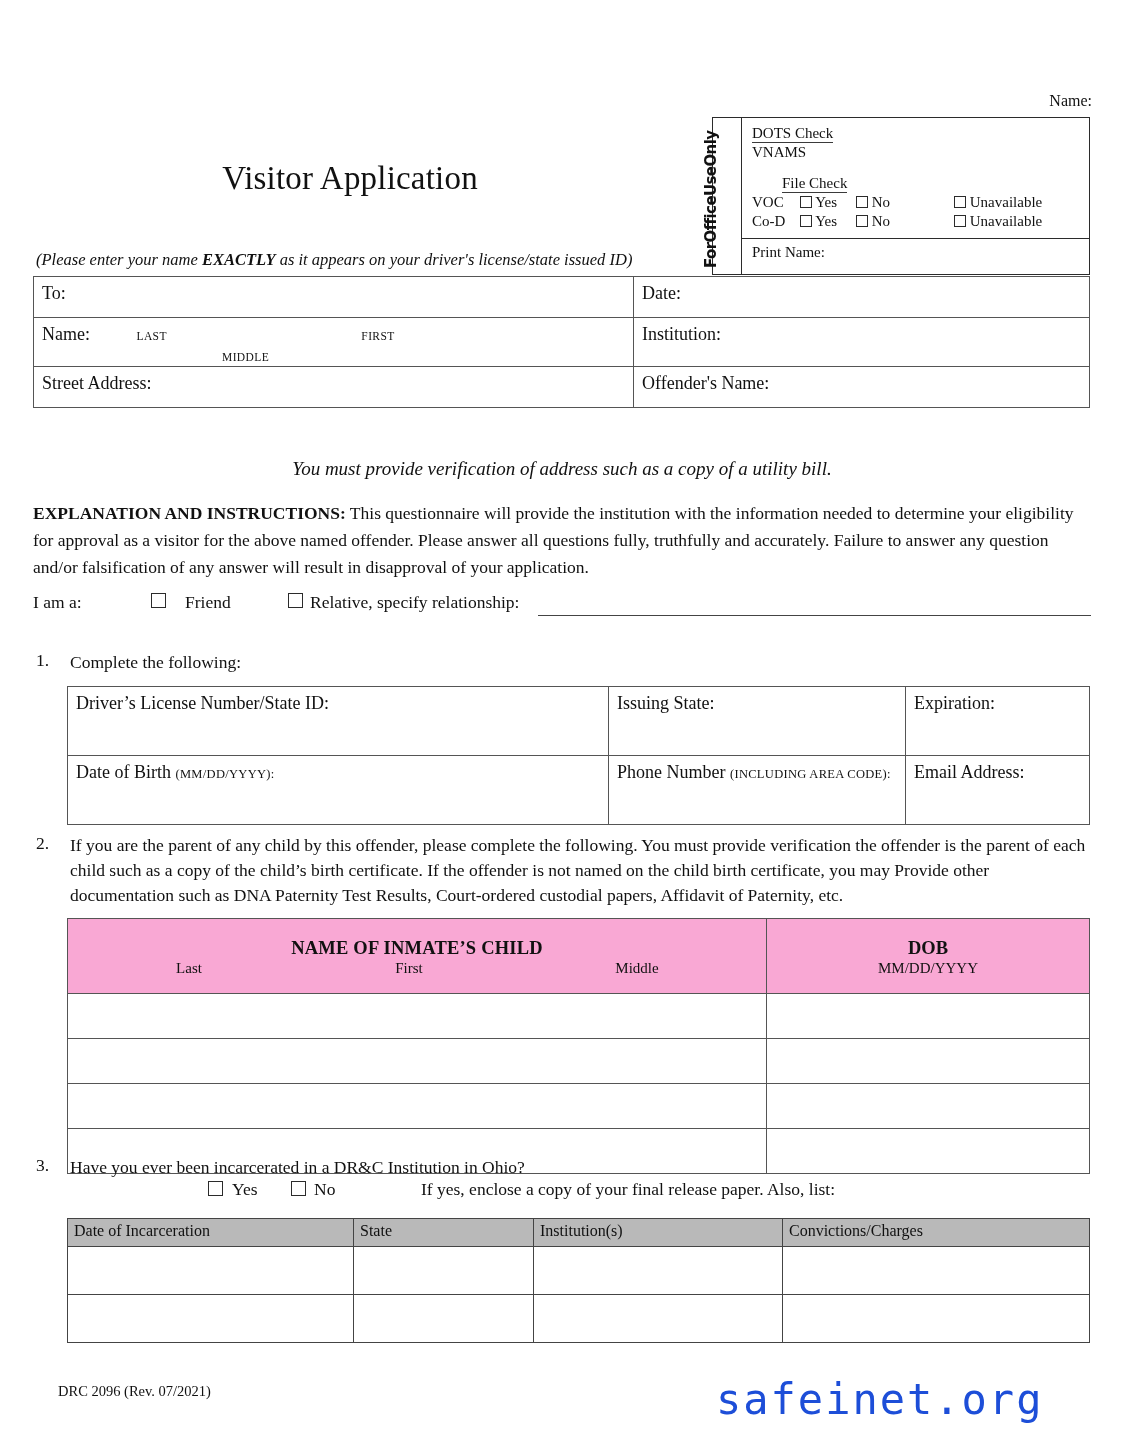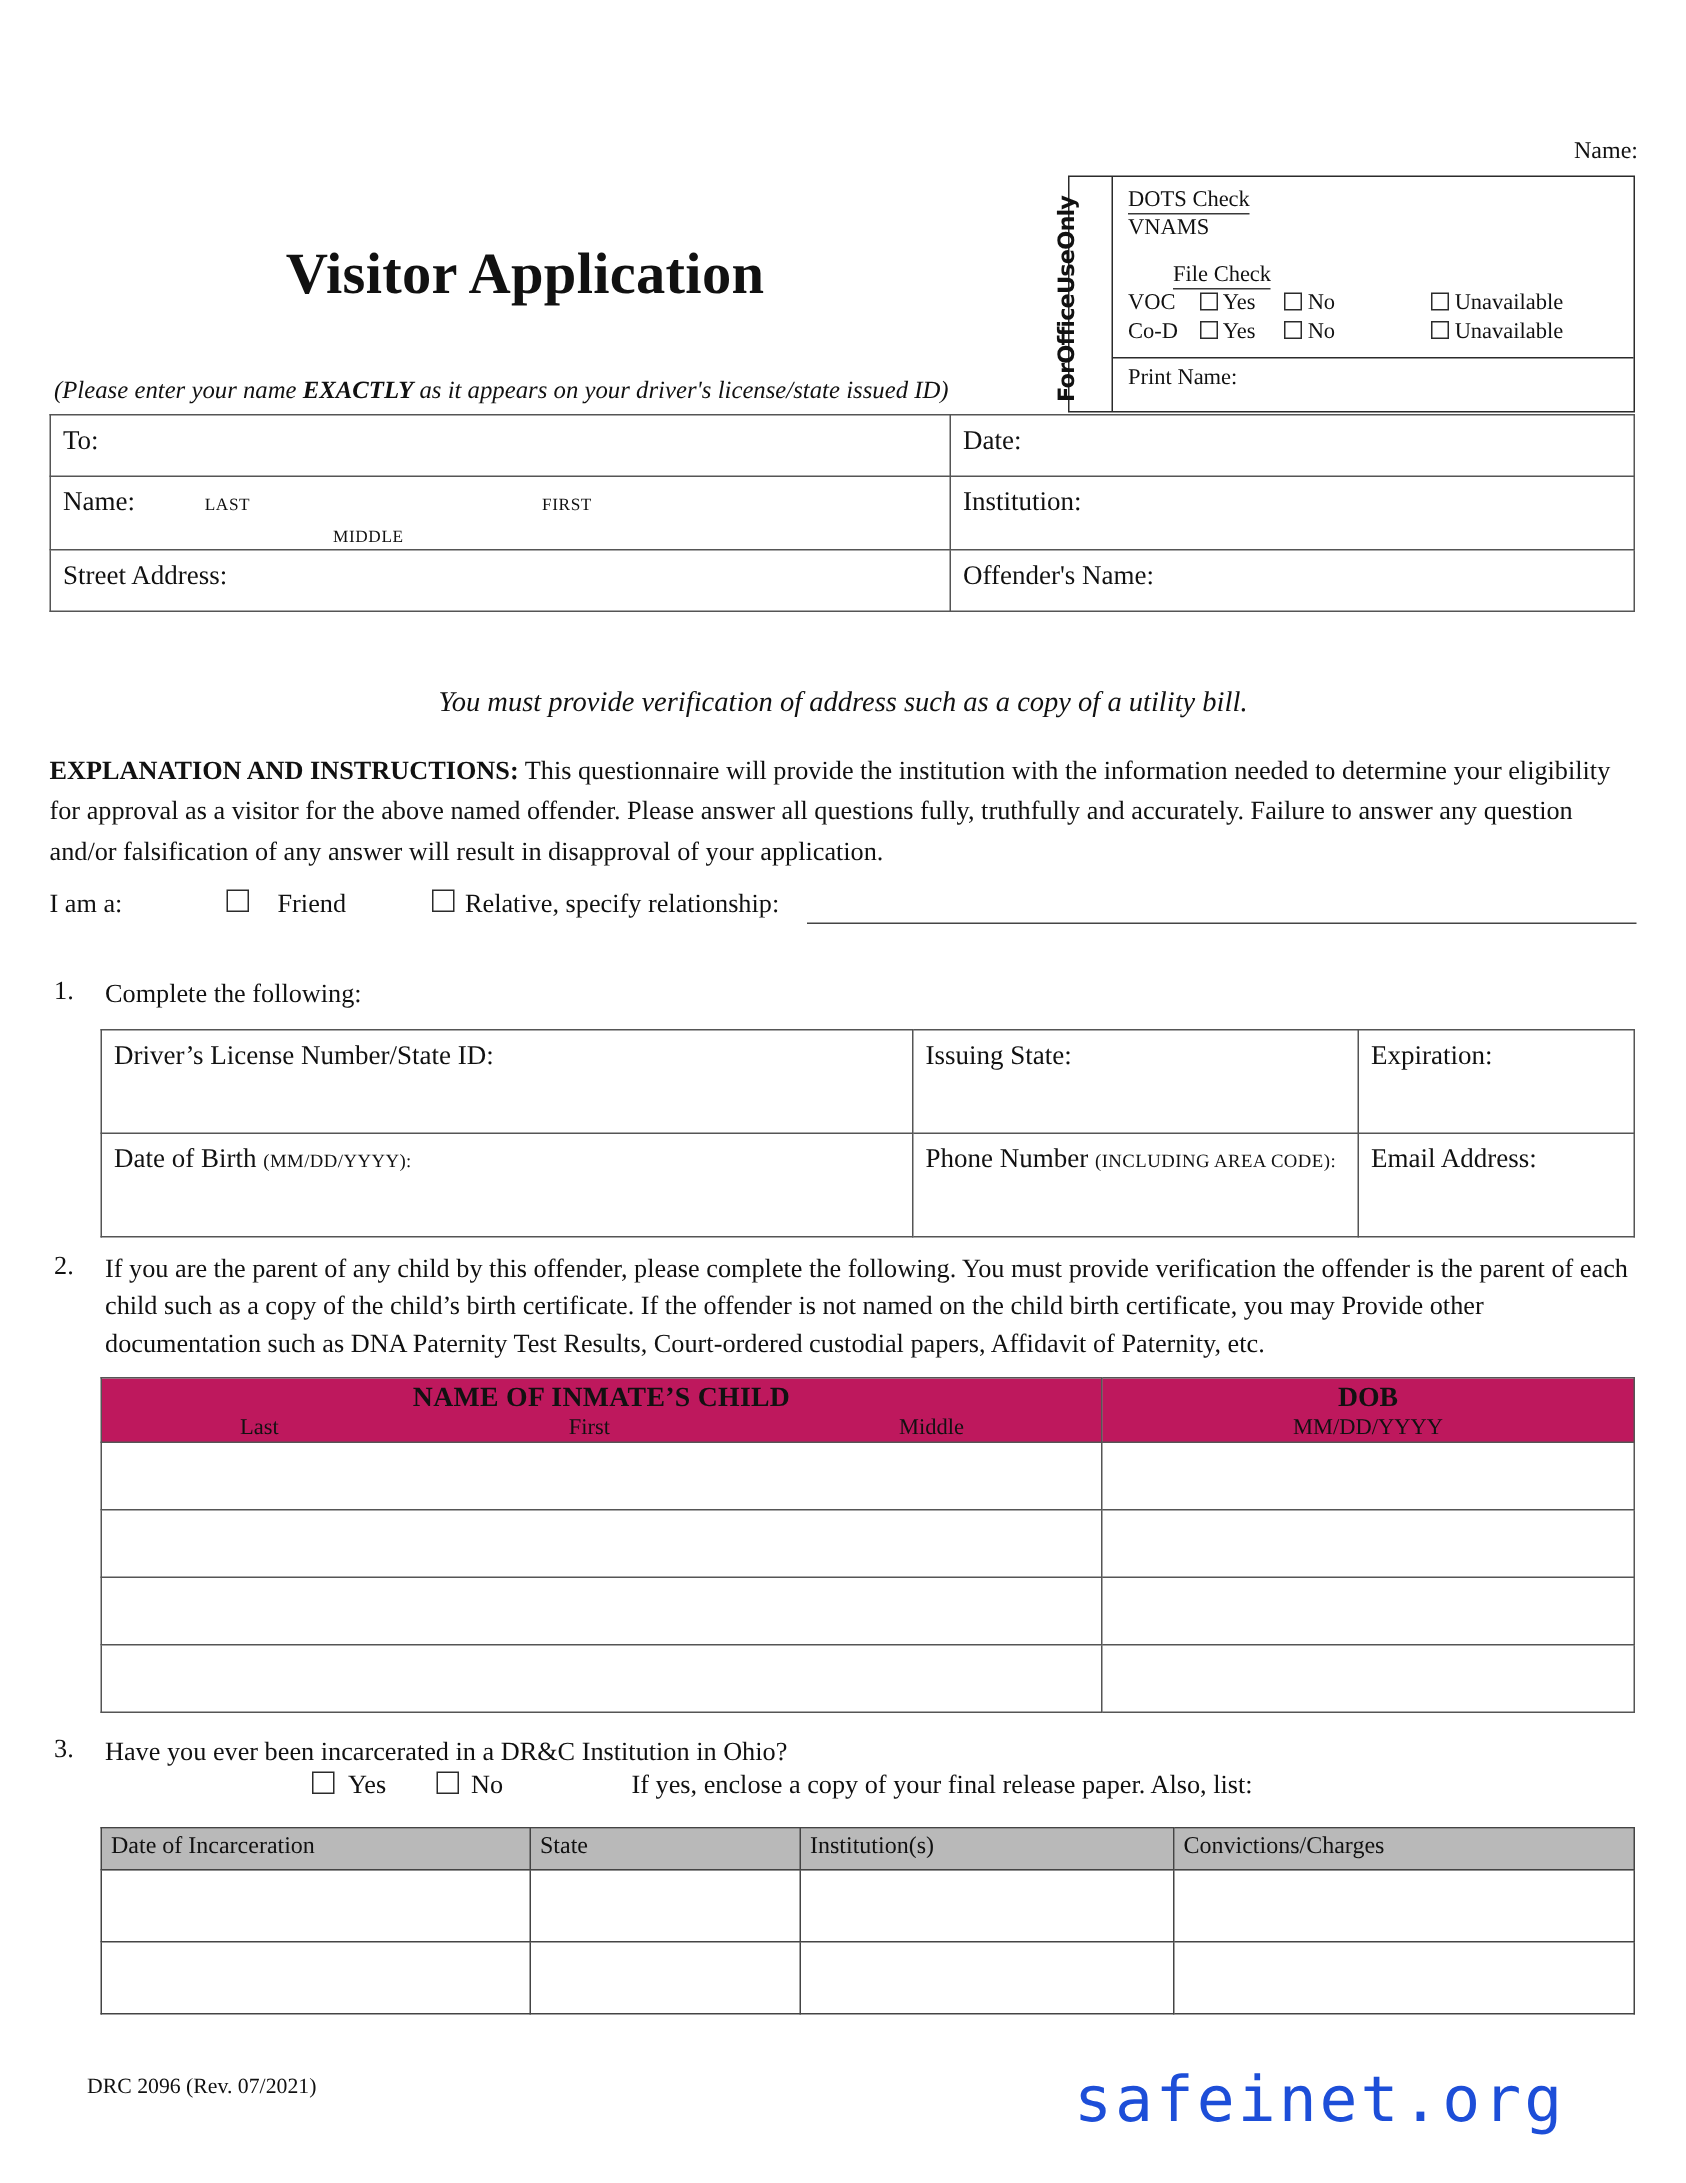--- a/index.html
+++ b/index.html
@@ -36,22 +36,22 @@
 
   
   #name-top {
     left: 0; top: 92px; width: 1092px;
     text-align: right;
     font-size: 16px;
   }
   #title {
     left: 0; top: 160px; width: 700px;
     text-align: center;
-    font-size: 39px;
-    font-weight: bold;
+    font-size: 33px;
+    font-weight: normal;
     letter-spacing: .2px;
   }
   #exact-note {
     left: 36px; top: 250px; width: 680px;
     font-size: 16.5px;
     font-style: italic;
   }
   #exact-note b { font-style: italic; font-weight: bold; }
 
   
@@ -174,24 +174,24 @@
     width: 1023px;
     border-collapse: collapse;
   }
   #q2-table th, #q2-table td {
     border: 1.2px solid #555;
     font-size: 17px;
     font-weight: normal;
     padding: 0;
   }
   #q2-table thead td {
-    background: #be185d;
+    background: #f9a8d4;
     height: 42px;
     vertical-align: top;
-    padding: 0;
+    padding: 16px;
   }
   #q2-table tbody td { height: 44px; }
   .child-head-main {
     text-align: center;
     font-weight: bold;
     font-size: 18.5px;
     padding-top: 3px;
     letter-spacing: .2px;
   }
   .child-sub {

